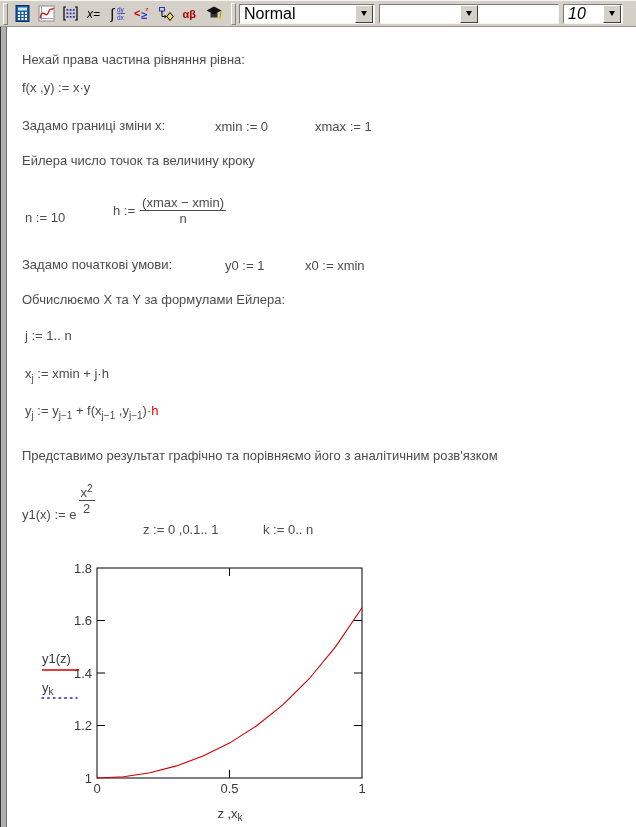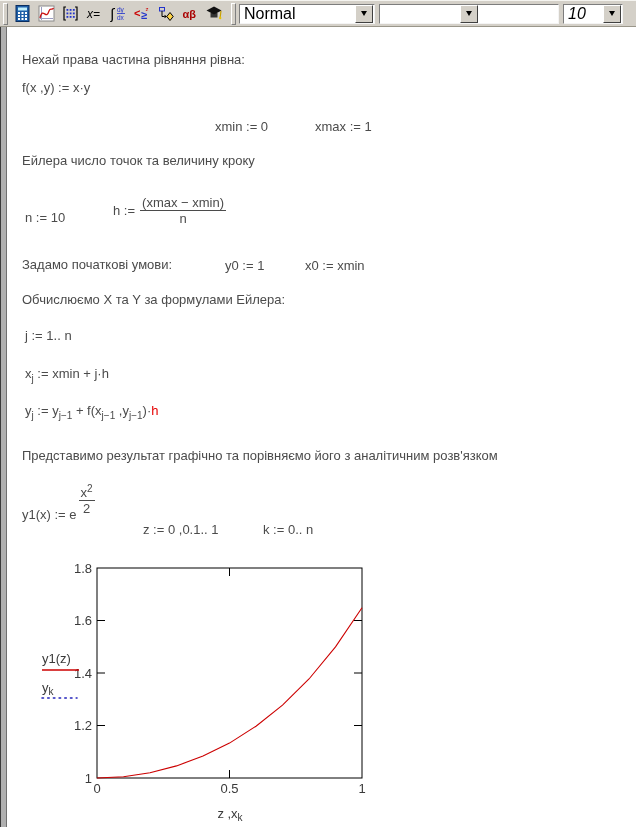--- a/index.html
+++ b/index.html
@@ -164,20 +164,21 @@
   </div>
 </div>
 
 <div class="ws">
   <div class="ws-edge"></div>
 
   <div class="txt" style="left:22px;top:25px;">Нехай права частина рівняння рівна:</div>
 
   <div class="math" style="left:22px;top:53px;">f(x ,y) := x·y</div>
 
+  <div class="txt" style="left:22px;top:91px;">Задамо границі зміни x:</div>
   <div class="math" style="left:215px;top:92px;">xmin := 0</div>
   <div class="math" style="left:315px;top:92px;">xmax := 1</div>
 
   <div class="txt" style="left:22px;top:126px;">Ейлера число точок та величину кроку</div>
 
   <div class="math" style="left:25px;top:183px;">n := 10</div>
   <div class="math hrow" style="left:113px;top:168px;">
     <span class="lhs">h :=</span>
     <span class="frac">
       <span class="num">(xmax − xmin)</span>

